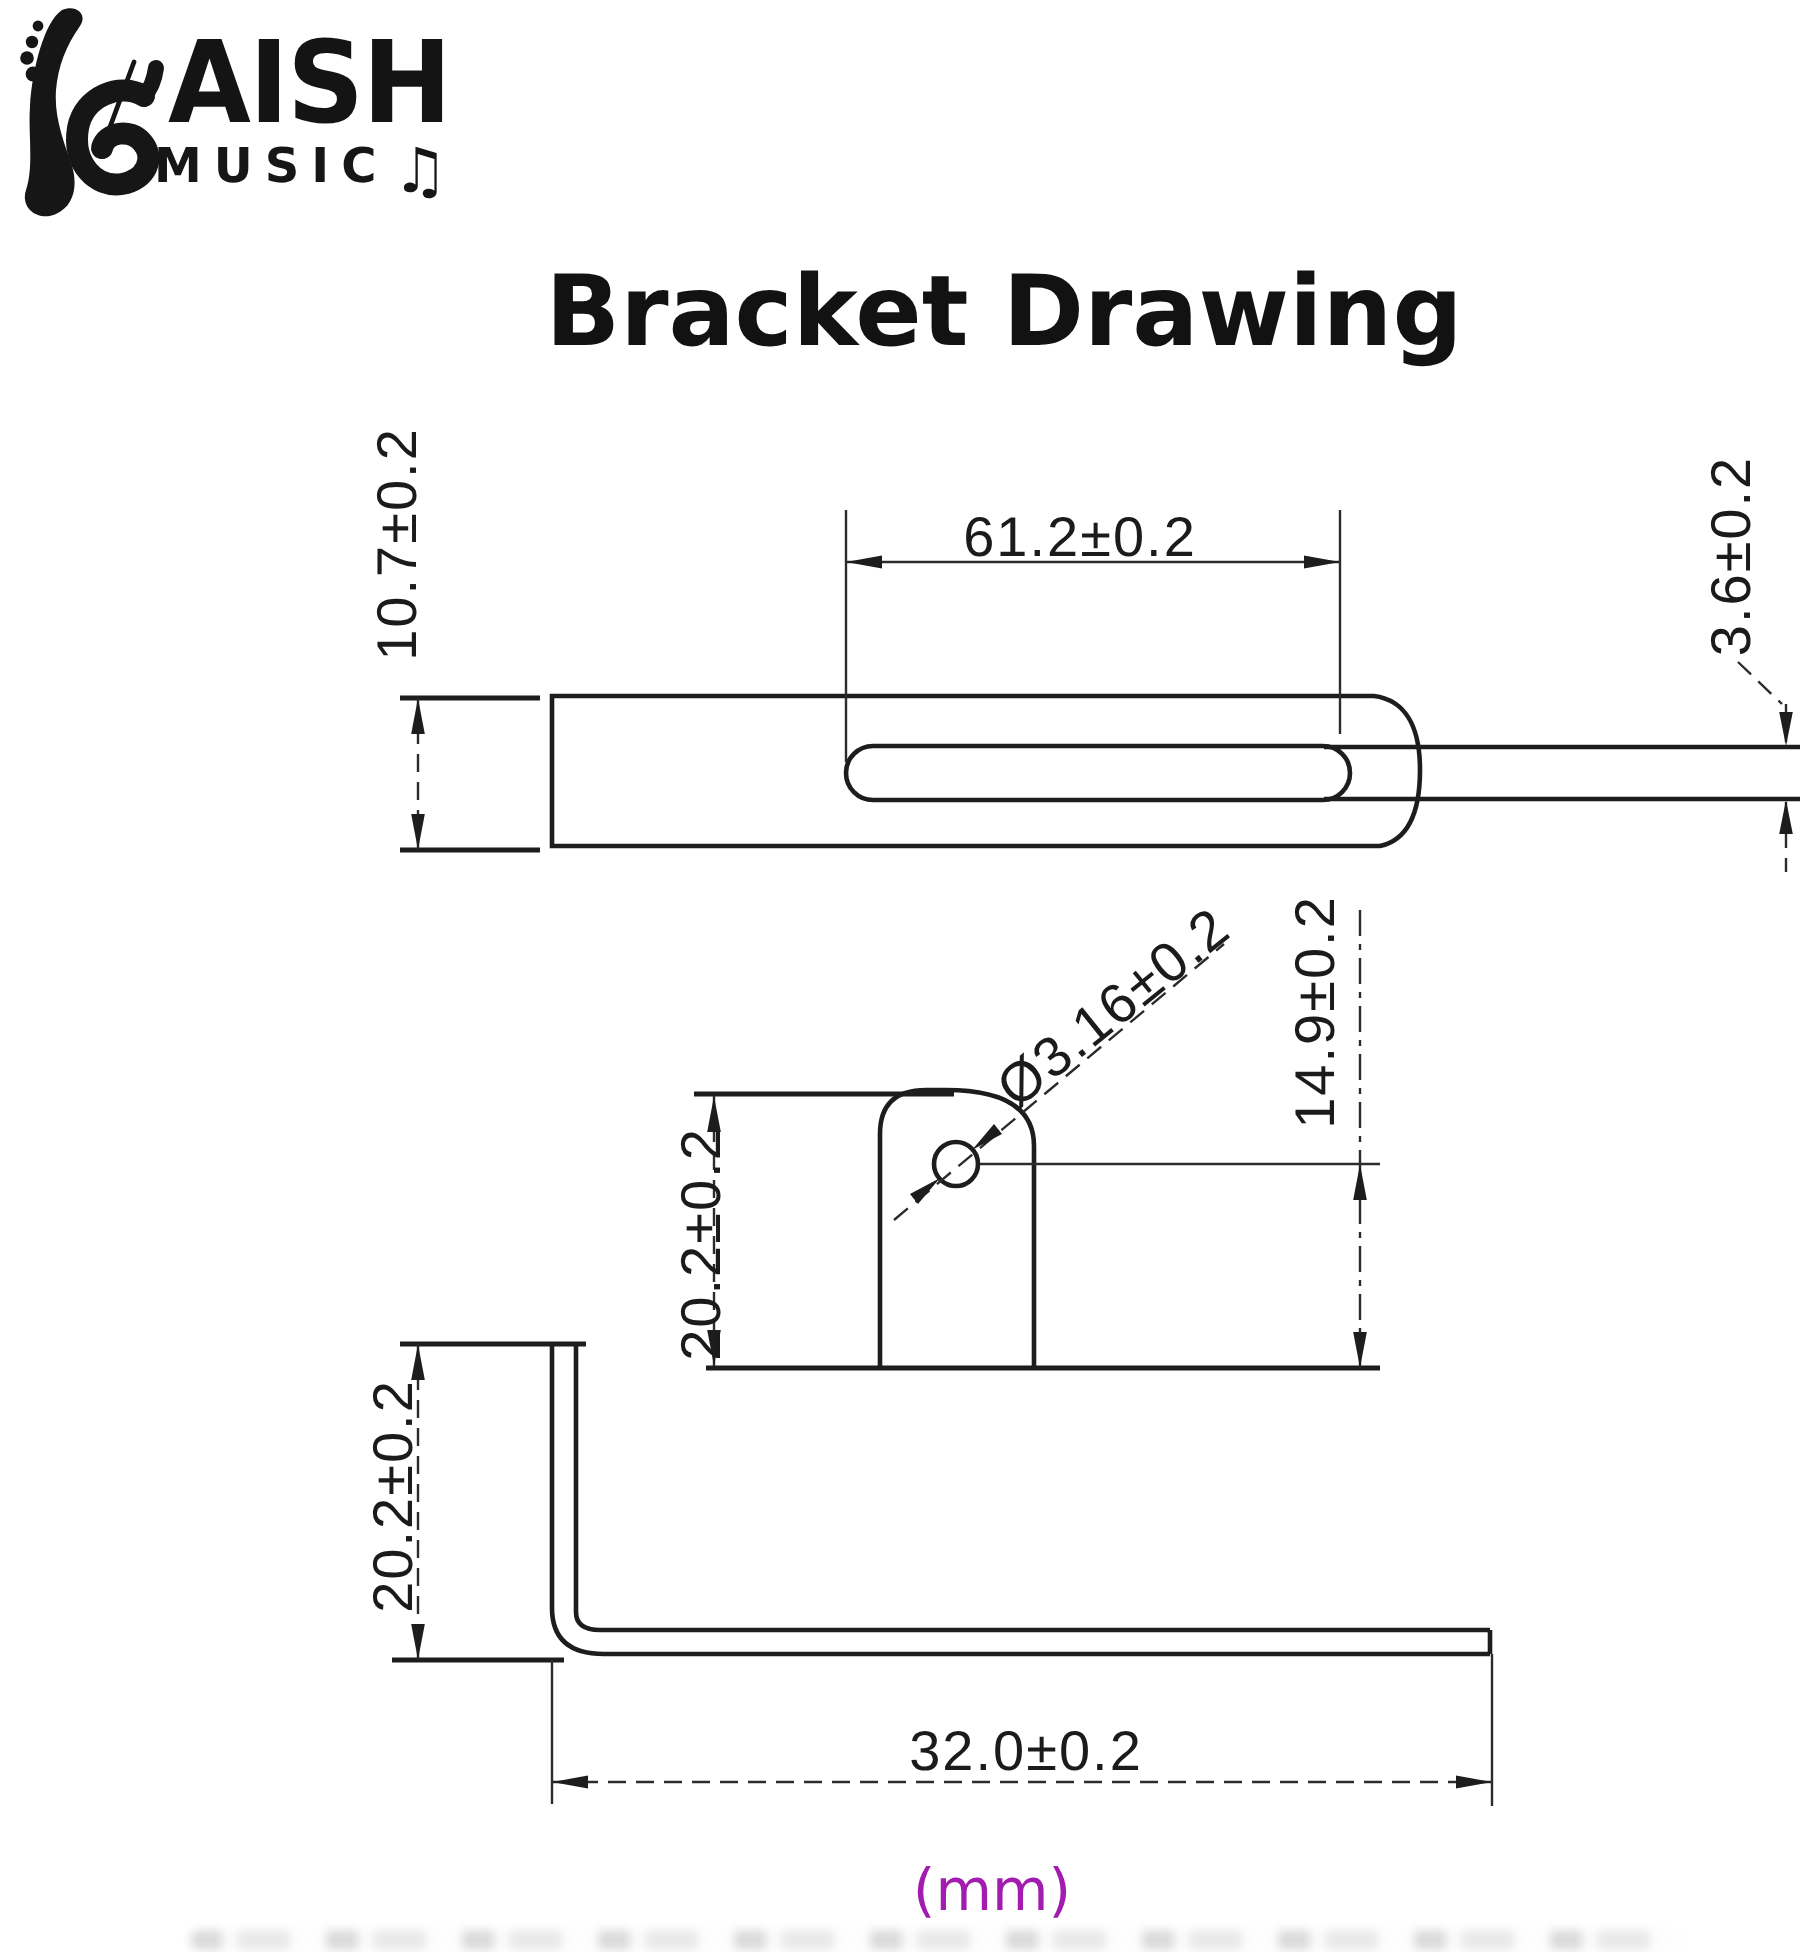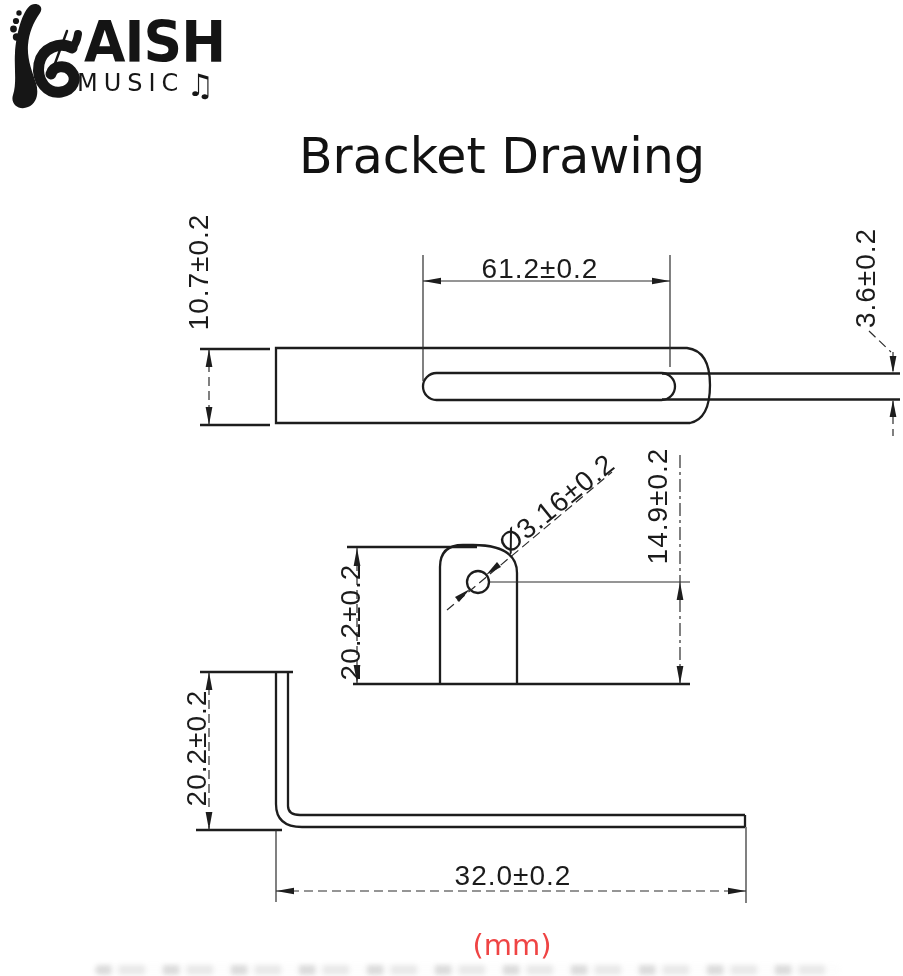--- a/index.html
+++ b/index.html
@@ -10,49 +10,49 @@
   
   .logo{position:absolute;left:0;top:0;width:260px;height:125px;}
   .guitar{position:absolute;left:4px;top:3px;width:100px;height:115px;}
   .brand{
     position:absolute;left:84px;top:14px;
     font-family:"DejaVu Sans",sans-serif;font-weight:800;font-size:57px;line-height:57px;
     letter-spacing:-1px;color:#141414;transform:scaleX(.94);transform-origin:left top;
   }
   .brand-sub{
     position:absolute;left:77px;top:70px;
-    font-family:"DejaVu Sans",sans-serif;font-weight:400;font-size:24px;line-height:26px;
+    font-family:"DejaVu Sans",sans-serif;font-weight:700;font-size:24px;line-height:26px;
     letter-spacing:6px;color:#161616;white-space:nowrap;
   }
   .brand-sub .note{font-size:31px;letter-spacing:0;vertical-align:-5px;margin-left:2px;}
   
   .title{
     position:absolute;left:502px;top:156px;transform:translate(-50%,-50%);
-    font-family:"DejaVu Sans",sans-serif;font-weight:400;font-size:49px;color:#121212;
+    font-family:"DejaVu Sans",sans-serif;font-weight:700;font-size:49px;color:#121212;
     white-space:nowrap;margin:0;
   }
   
   .draw{position:absolute;left:0;top:0;width:903px;height:976px;}
   .outline{fill:none;stroke:#1d1d1d;stroke-width:2.3px;}
   .tick{stroke:#1d1d1d;stroke-width:2.6px;}
   .dl{fill:none;stroke:#2c2c2c;stroke-width:1.2px;}
   .dd{fill:none;stroke:#2c2c2c;stroke-width:1.2px;stroke-dasharray:9 5;}
   .ddot{fill:none;stroke:#2c2c2c;stroke-width:1.2px;stroke-dasharray:13 4 3 4;}
   .arr{fill:#1d1d1d;stroke:none;}
   
   .dim{
     position:absolute;font-family:"Liberation Sans",sans-serif;font-size:28px;
     color:#1b1b1b;white-space:nowrap;letter-spacing:1px;
     transform:translate(-50%,-50%);
   }
   .rot90{transform:translate(-50%,-50%) rotate(-90deg);}
   .rot39{transform:translate(-50%,-50%) rotate(-39deg);}
   .units{
-    position:absolute;left:512px;top:945px;transform:translate(-50%,-50%);
-    font-family:"DejaVu Sans",sans-serif;font-size:29px;color:#ef4444;white-space:nowrap;
+    position:absolute;left:496px;top:945px;transform:translate(-50%,-50%);
+    font-family:"DejaVu Sans",sans-serif;font-size:29px;color:#a21caf;white-space:nowrap;
   }
   
   .smudge{
     position:absolute;left:95px;bottom:1px;width:745px;height:10px;border-radius:5px;
     background:repeating-linear-gradient(90deg,
       rgba(110,110,110,.45) 0 16px, rgba(190,190,190,.12) 16px 24px,
       rgba(130,130,130,.32) 24px 50px, rgba(205,205,205,.08) 50px 68px);
     filter:blur(2.5px);opacity:.55;
   }
 </style>

